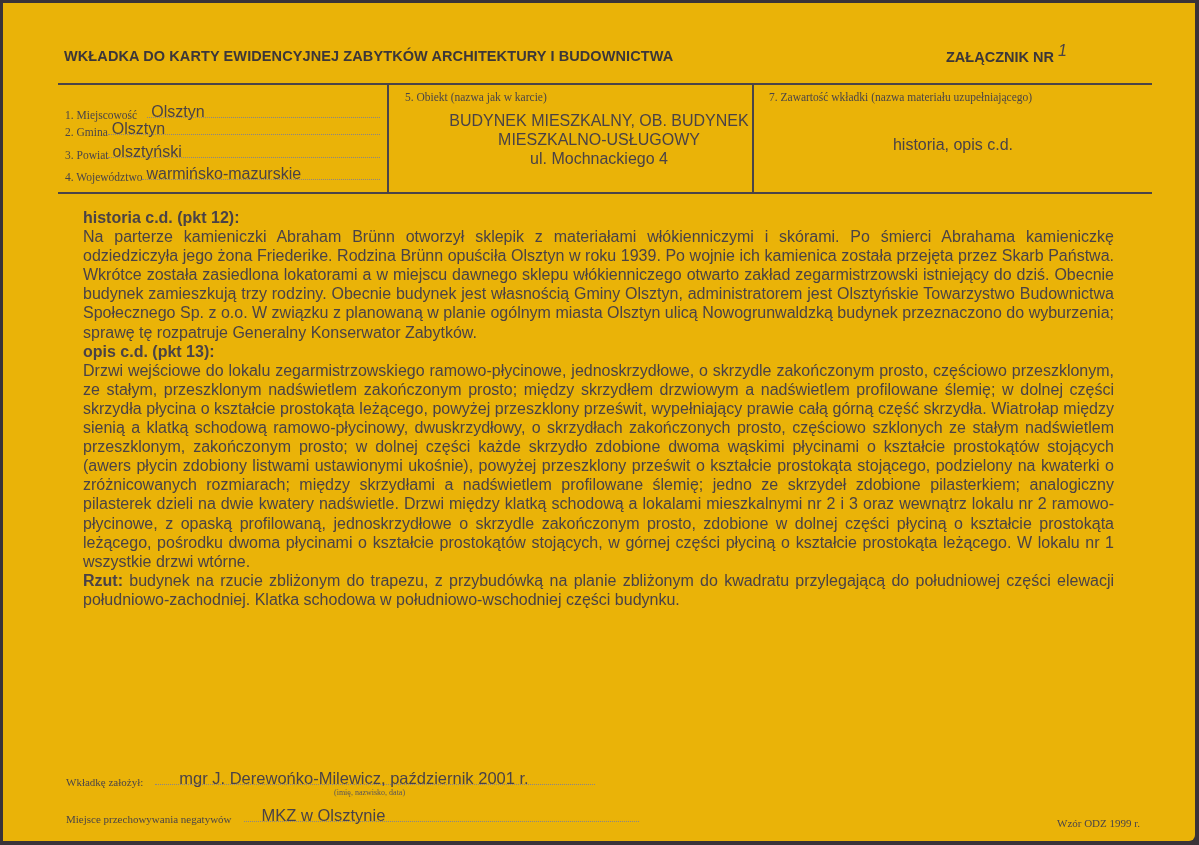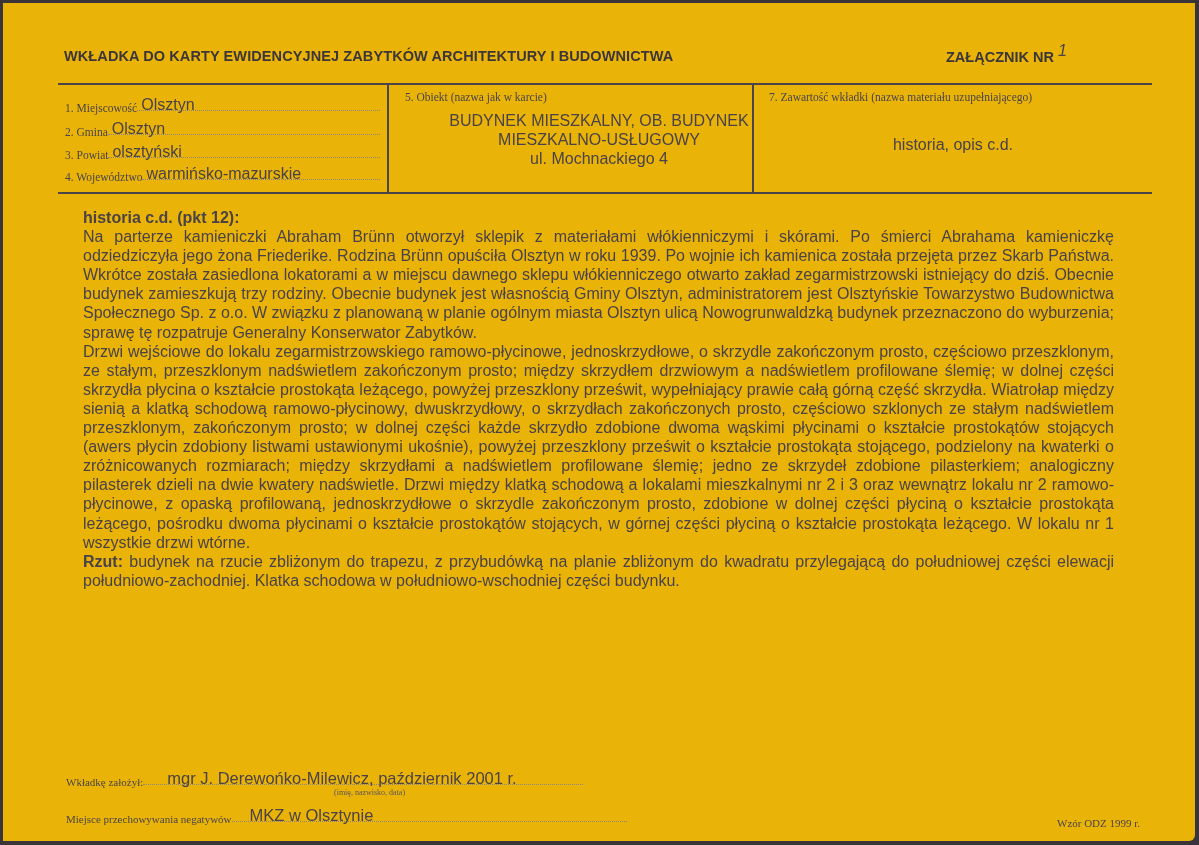--- a/index.html
+++ b/index.html
@@ -94,21 +94,21 @@
     }
     .field .val {
       position: absolute;
       left: 4px;
       bottom: -4px;
       font-family: "Liberation Sans", sans-serif;
       font-size: 16px;
       color: #4a4247;
       background: transparent;
     }
-    .f1 { top: 92px; }
+    .f1 { top: 99px; gap: 10px; }
     .f2 { top: 116px; }
     .f3 { top: 139px; }
     .f4 { top: 161px; }
 
     .cell-label {
       position: absolute;
       font-family: "Liberation Serif", serif;
       font-size: 11.5px;
       color: #4a4448;
       margin-left: 8px;
@@ -161,20 +161,21 @@
       font-weight: bold;
     }
 
     .footer-field {
       position: absolute;
       font-family: "Liberation Serif", serif;
       font-size: 11px;
       color: #4a4448;
       display: flex;
       align-items: flex-end;
+      gap: 12px;
     }
     .footer-field .dots {
       border-bottom: 1px dotted #8a8488;
       margin-bottom: 3px;
       position: relative;
       height: 18px;
     }
     .footer-field .val {
       position: absolute;
       left: 24px;
@@ -252,20 +253,21 @@
     <div>MIESZKALNO-USŁUGOWY</div>
     <div>ul. Mochnackiego 4</div>
   </div>
 
   <div class="cell-label c6-label">7. Zawartość wkładki (nazwa materiału uzupełniającego)</div>
   <div class="content-name">historia, opis c.d.</div>
 
   <div class="body-text">
     <span class="heading">historia c.d. (pkt 12):</span>
     <p>Na parterze kamieniczki Abraham Brünn otworzył sklepik z materiałami włókienniczymi i skórami. Po śmierci Abrahama kamieniczkę odziedziczyła jego żona Friederike. Rodzina Brünn opuściła Olsztyn w roku 1939. Po wojnie ich kamienica została przejęta przez Skarb Państwa. Wkrótce została zasiedlona lokatorami a w miejscu dawnego sklepu włókienniczego otwarto zakład zegarmistrzowski istniejący do dziś. Obecnie budynek  zamieszkują trzy rodziny. Obecnie budynek jest własnością Gminy Olsztyn, administratorem jest Olsztyńskie Towarzystwo Budownictwa Społecznego Sp. z o.o. W związku z planowaną w planie ogólnym miasta Olsztyn ulicą Nowogrunwaldzką budynek przeznaczono do wyburzenia; sprawę tę rozpatruje Generalny Konserwator Zabytków.</p>
+    <span class="heading">opis c.d. (pkt 13):</span>
     <p>Drzwi wejściowe do lokalu zegarmistrzowskiego ramowo-płycinowe, jednoskrzydłowe, o skrzydle zakończonym prosto, częściowo przeszklonym, ze stałym, przeszklonym nadświetlem zakończonym prosto; między skrzydłem drzwiowym a nadświetlem profilowane ślemię; w dolnej części skrzydła płycina o kształcie prostokąta leżącego, powyżej przeszklony prześwit, wypełniający prawie całą górną część skrzydła. Wiatrołap między sienią a klatką schodową ramowo-płycinowy, dwuskrzydłowy, o skrzydłach zakończonych prosto, częściowo szklonych ze stałym nadświetlem przeszklonym, zakończonym prosto; w dolnej części każde skrzydło zdobione dwoma wąskimi płycinami o kształcie prostokątów stojących (awers płycin zdobiony listwami ustawionymi ukośnie), powyżej przeszklony prześwit o kształcie prostokąta stojącego, podzielony na kwaterki o zróżnicowanych rozmiarach; między skrzydłami a nadświetlem profilowane ślemię; jedno ze skrzydeł zdobione pilasterkiem; analogiczny pilasterek dzieli na dwie kwatery nadświetle. Drzwi między klatką schodową a lokalami mieszkalnymi nr 2 i 3 oraz wewnątrz lokalu nr 2 ramowo-płycinowe, z opaską profilowaną, jednoskrzydłowe o skrzydle zakończonym prosto, zdobione w dolnej części płyciną o kształcie prostokąta leżącego, pośrodku dwoma płycinami o kształcie prostokątów stojących, w górnej części płyciną o kształcie prostokąta leżącego. W lokalu nr 1 wszystkie drzwi wtórne.</p>
     <p><b>Rzut:</b><span> budynek na rzucie zbliżonym do trapezu, z przybudówką na planie zbliżonym do kwadratu przylegającą do południowej części elewacji południowo-zachodniej. Klatka schodowa w południowo-wschodniej części budynku.</span></p>
   </div>
 
   <div class="footer-field ff1">
     <span>Wkładkę założył:</span>
     <span class="dots">
       <span class="val">mgr J. Derewońko-Milewicz, październik 2001 r.</span>
     </span>
   </div>

